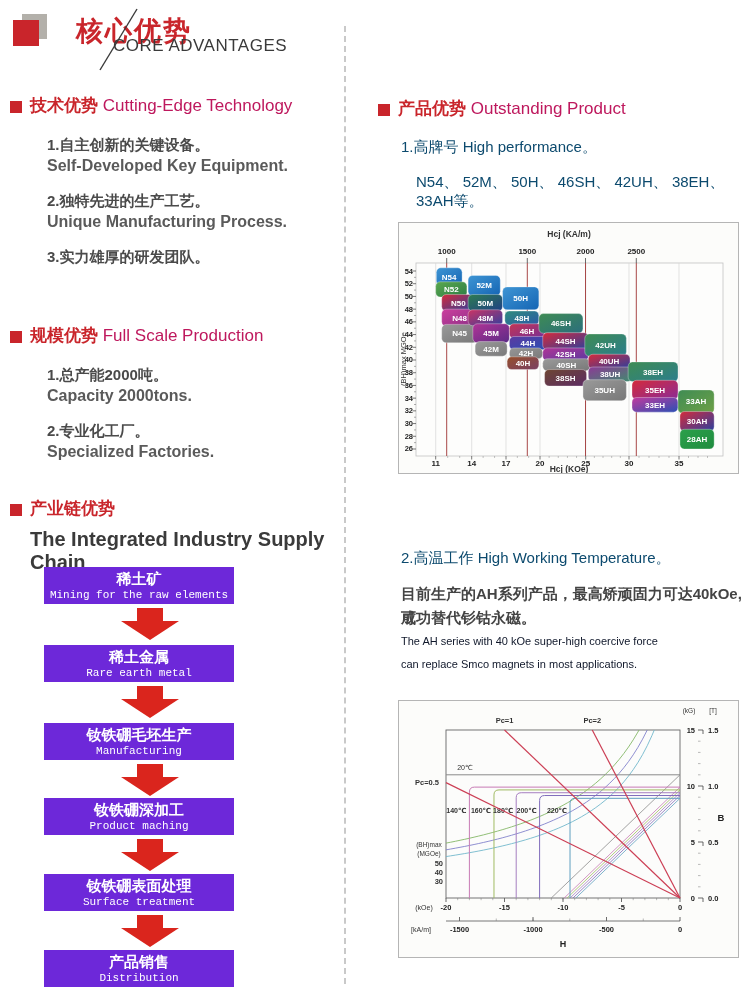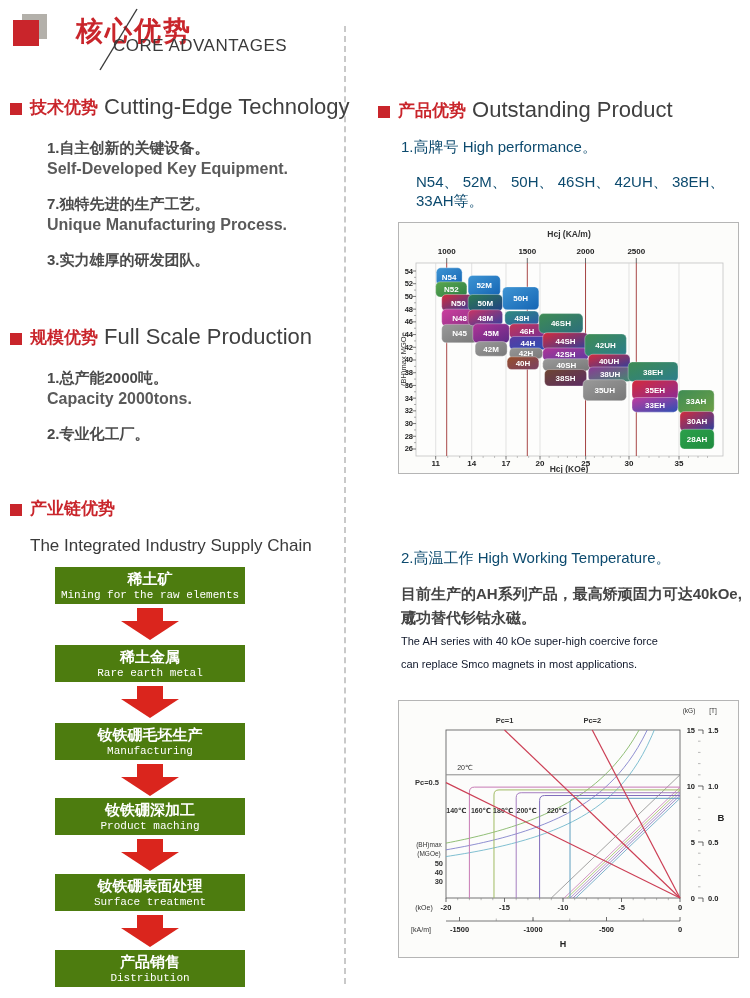--- a/index.html
+++ b/index.html
@@ -6,27 +6,27 @@
   .canvas{position:relative;width:750px;height:998px;background:#fff;overflow:hidden;
     font-family:"Liberation Sans","DejaVu Sans",sans-serif;}
   .abs{position:absolute;}
   .sq{position:absolute;}
   .divider{position:absolute;left:344px;top:26px;width:0;height:958px;border-left:2px dashed #c9c9c9;}
   .hd-cn{font-size:27px;font-weight:bold;color:#c9252b;letter-spacing:2px;}
   .hd-en{font-size:17px;color:#3a3a3a;letter-spacing:0.5px;}
   .sec-head{display:flex;align-items:center;}
   .sec-bullet{width:12px;height:12px;background:#c9252b;margin-right:8px;margin-top:3px;flex:0 0 auto;}
   .sec-cn{font-size:17px;font-weight:bold;color:#c9252b;white-space:pre;}
-  .sec-en{font-size:22px;color:#404040;white-space:pre;}
-  .sec-en2{font-size:17px;color:#3a3a3a;margin-left:20px;margin-top:16px;}
+  .sec-en{font-size:17px;color:#be185d;white-space:pre;}
+  .sec-en2{font-size:20px;color:#3a3a3a;margin-left:20px;margin-top:8px;font-weight:bold;}
   .item{margin-bottom:14px;}
   .item .cn{font-size:15px;color:#4a4a4a;line-height:21px;}
   .item .en{font-size:16px;color:#5a5a5a;line-height:21px;}
   .items{margin-left:37px;margin-top:17px;font-weight:bold;}
-  .flow-box{position:absolute;left:55px;width:190px;height:37px;background:#4d7c0f;color:#fff;
+  .flow-box{position:absolute;left:44px;width:190px;height:37px;background:#6d28d9;color:#fff;
     text-align:center;}
   .flow-box .cn{font-size:15px;font-weight:bold;line-height:1.25;margin-top:3px;}
   .flow-box .en{font-size:11px;line-height:1.2;font-family:Liberation Mono, monospace;}
   .flow-arrow{position:absolute;left:55px;width:190px;}
   .fa-stem{margin:0 auto;width:26px;height:13px;background:#da251d;}
   .fa-head{margin:0 auto;width:0;height:0;border-left:29px solid transparent;
     border-right:29px solid transparent;border-top:19px solid #da251d;}
   .r-line1{font-size:15px;color:#0c4a6e;}
   .r-cn{font-size:15px;font-weight:bold;color:#444;line-height:24px;}
   .r-en{font-size:11px;color:#0f172a;line-height:23px;}
@@ -54,41 +54,42 @@
           <span class="sec-bullet" style="position: static;"></span>
           <span class="sec-cn">技术优势</span>
           <span class="sec-en"> Cutting-Edge Technology</span>
         </div>
         <div class="items">
           <div class="item">
             <div class="cn">1.自主创新的关键设备。</div>
             <div class="en">Self-Developed Key Equipment.</div>
           </div>
           <div class="item">
-            <div class="cn">7.独特先进的生产工艺。</div>
+            <div class="cn">2.独特先进的生产工艺。</div>
             <div class="en">Unique Manufacturing Process.</div>
           </div>
           <div class="item">
             <div class="cn">3.实力雄厚的研发团队。</div>
           </div>
         </div>
       </div>
       <div class="abs" style="left: 10px; top: 324px; width: 330px;">
         <div class="sec-head">
           <span class="sec-bullet" style="position: static;"></span>
           <span class="sec-cn">规模优势</span>
           <span class="sec-en"> Full Scale Production</span>
         </div>
         <div class="items">
           <div class="item">
             <div class="cn">1.总产能2000吨。</div>
             <div class="en">Capacity 2000tons.</div>
           </div>
           <div class="item">
             <div class="cn">2.专业化工厂。</div>
+            <div class="en">Specialized Factories.</div>
           </div>
         </div>
       </div>
       <div class="abs" style="left: 10px; top: 497px; width: 330px;">
         <div class="sec-head">
           <span class="sec-bullet" style="position: static;"></span>
           <span class="sec-cn">产业链优势</span>
         </div>
         <div class="sec-en2">The Integrated Industry Supply Chain</div>
       </div>

